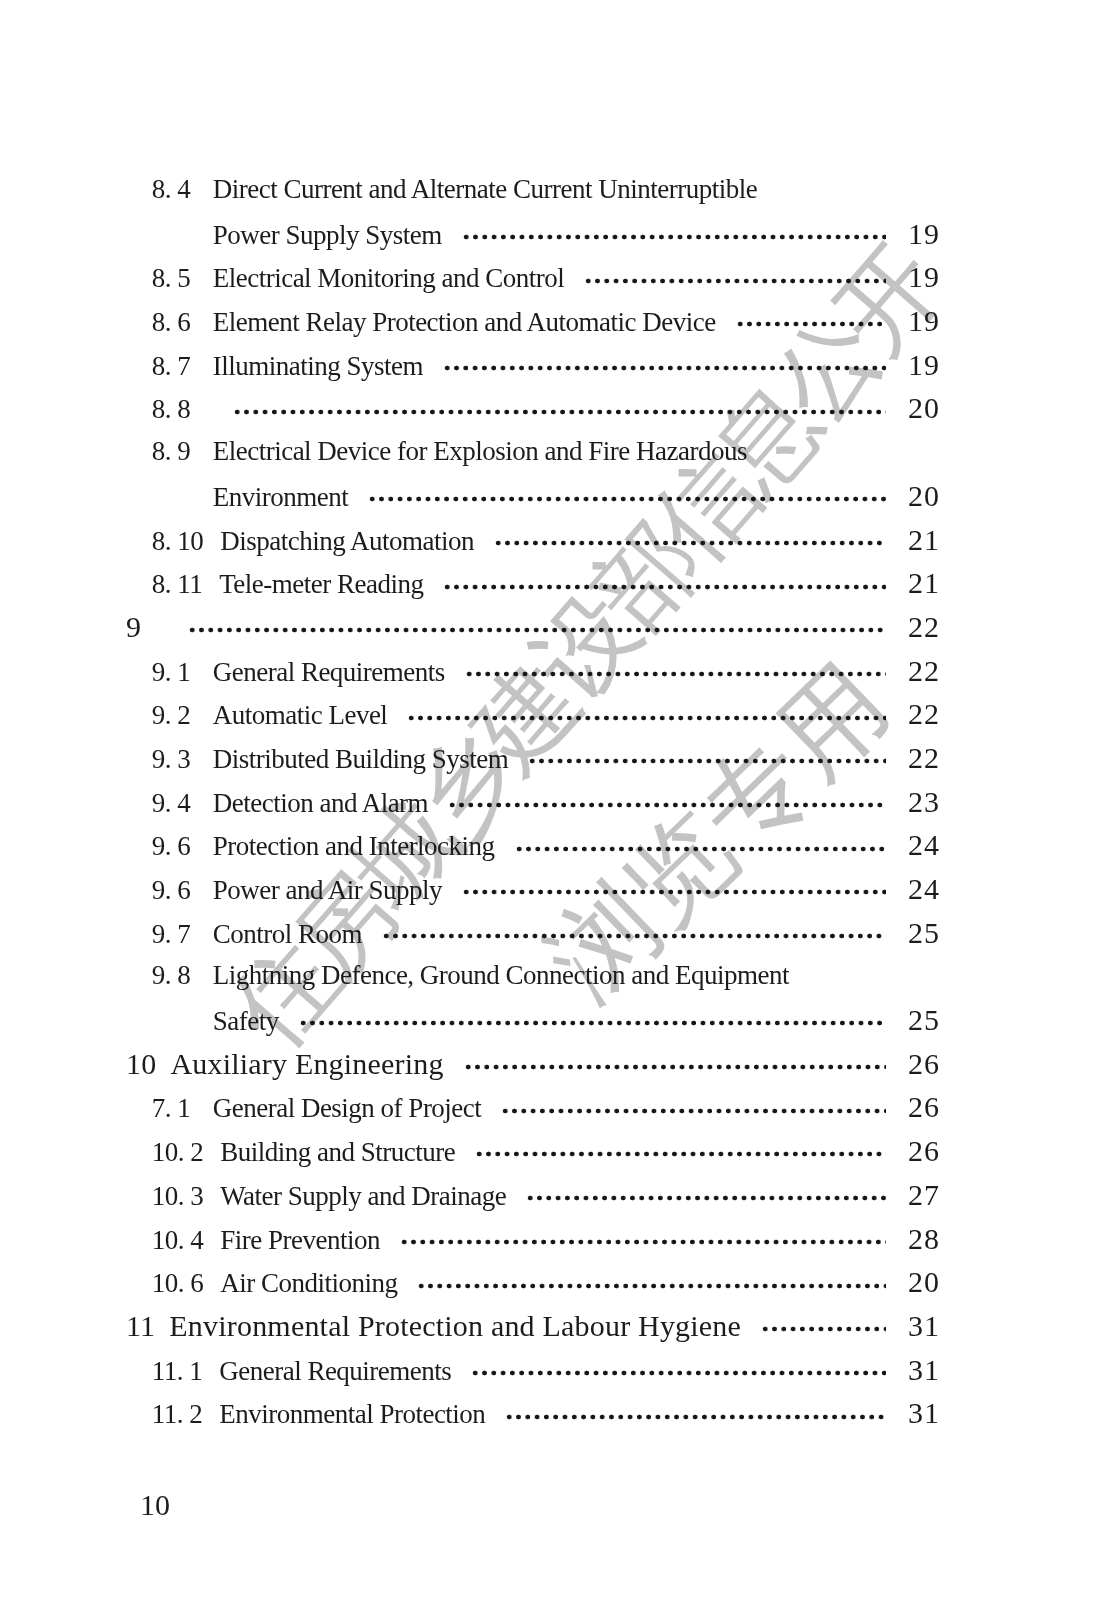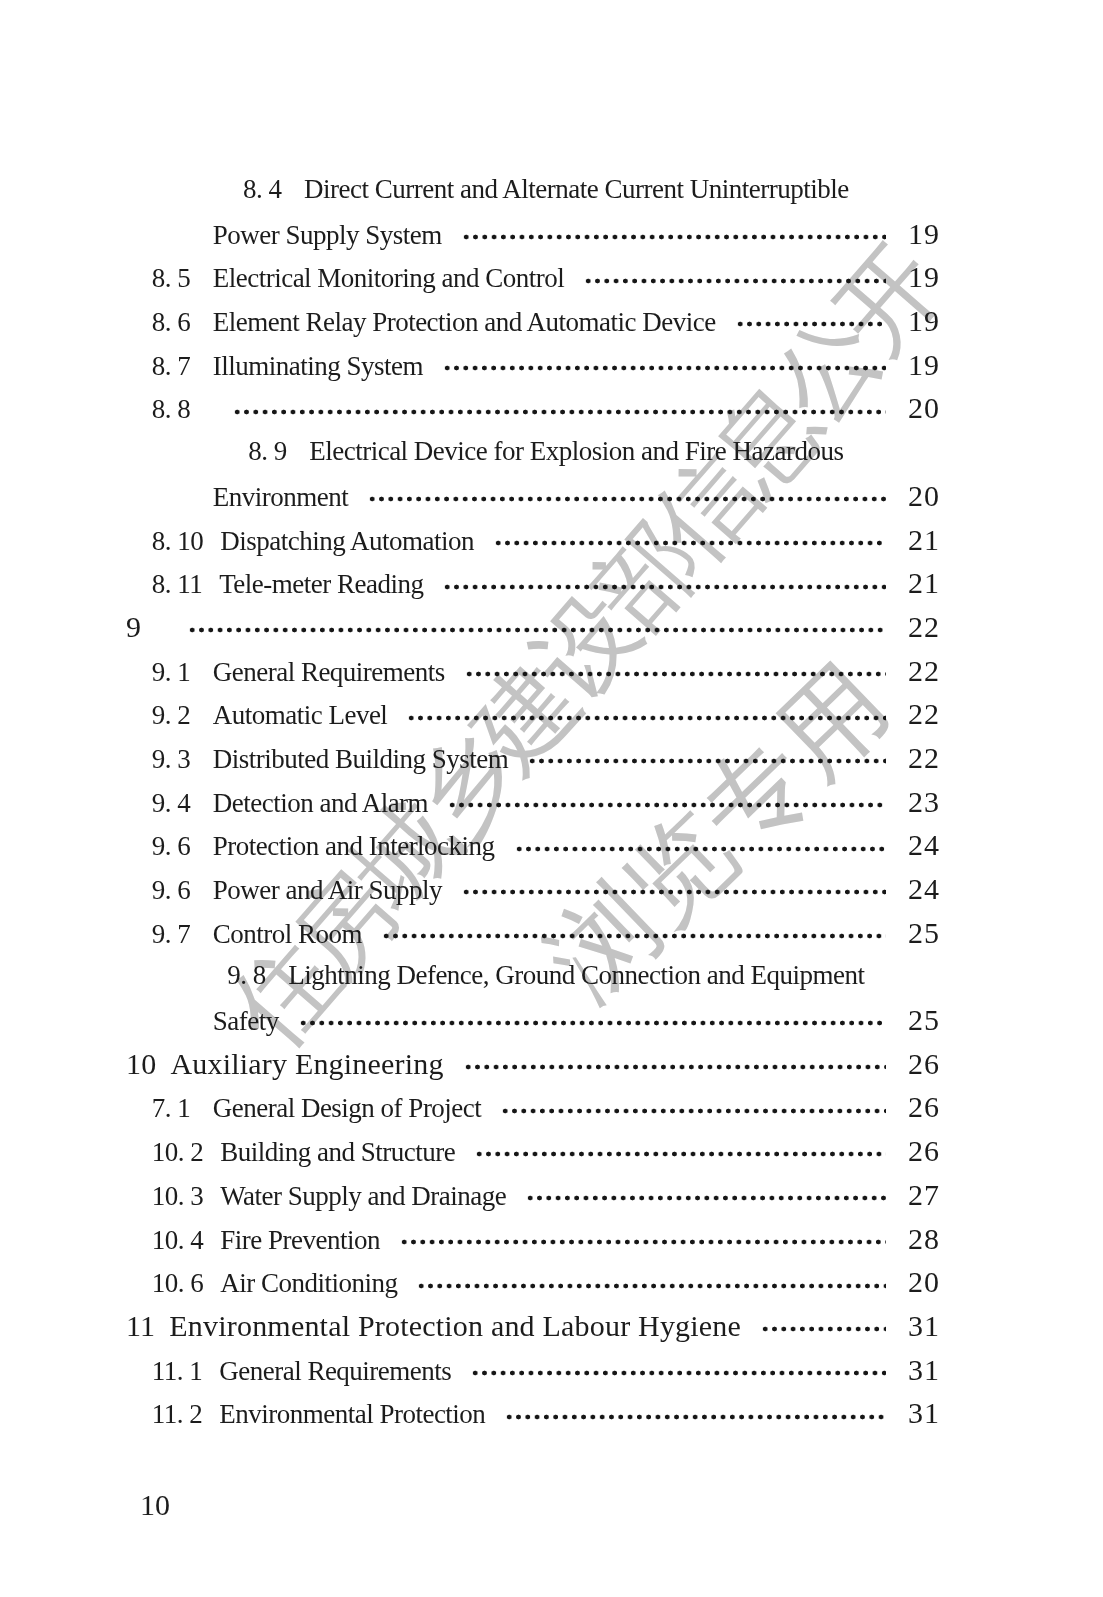--- a/index.html
+++ b/index.html
@@ -25,21 +25,20 @@
   }
 
   
   .toc{
     position:absolute;left:0;top:168px;width:1103px;z-index:1;
     padding:0 163px 0 126px;box-sizing:border-box;
   }
   .row{
     display:flex;align-items:baseline;height:43.7px;line-height:43.7px;
     white-space:nowrap;
-    justify-content:center;
   }
   .lvl1{font-size:30px;letter-spacing:0.2px;}
   .lvl1 .num{flex:none;min-width:28px;margin-right:14px;}
   .lvl2{font-size:27px;letter-spacing:-0.5px;margin-left:25.7px;}
   .lvl2 .num{flex:none;min-width:44px;margin-right:17px;}
   .row .title{flex:none;}
   .leader{
     flex:1;align-self:center;height:10px;margin:7px 12px 0 20px;
     background-image:radial-gradient(circle at 4.2px 5px,#161616 2.1px,rgba(0,0,0,0) 2.7px);
     background-size:9.3px 10px;background-repeat:repeat-x;

